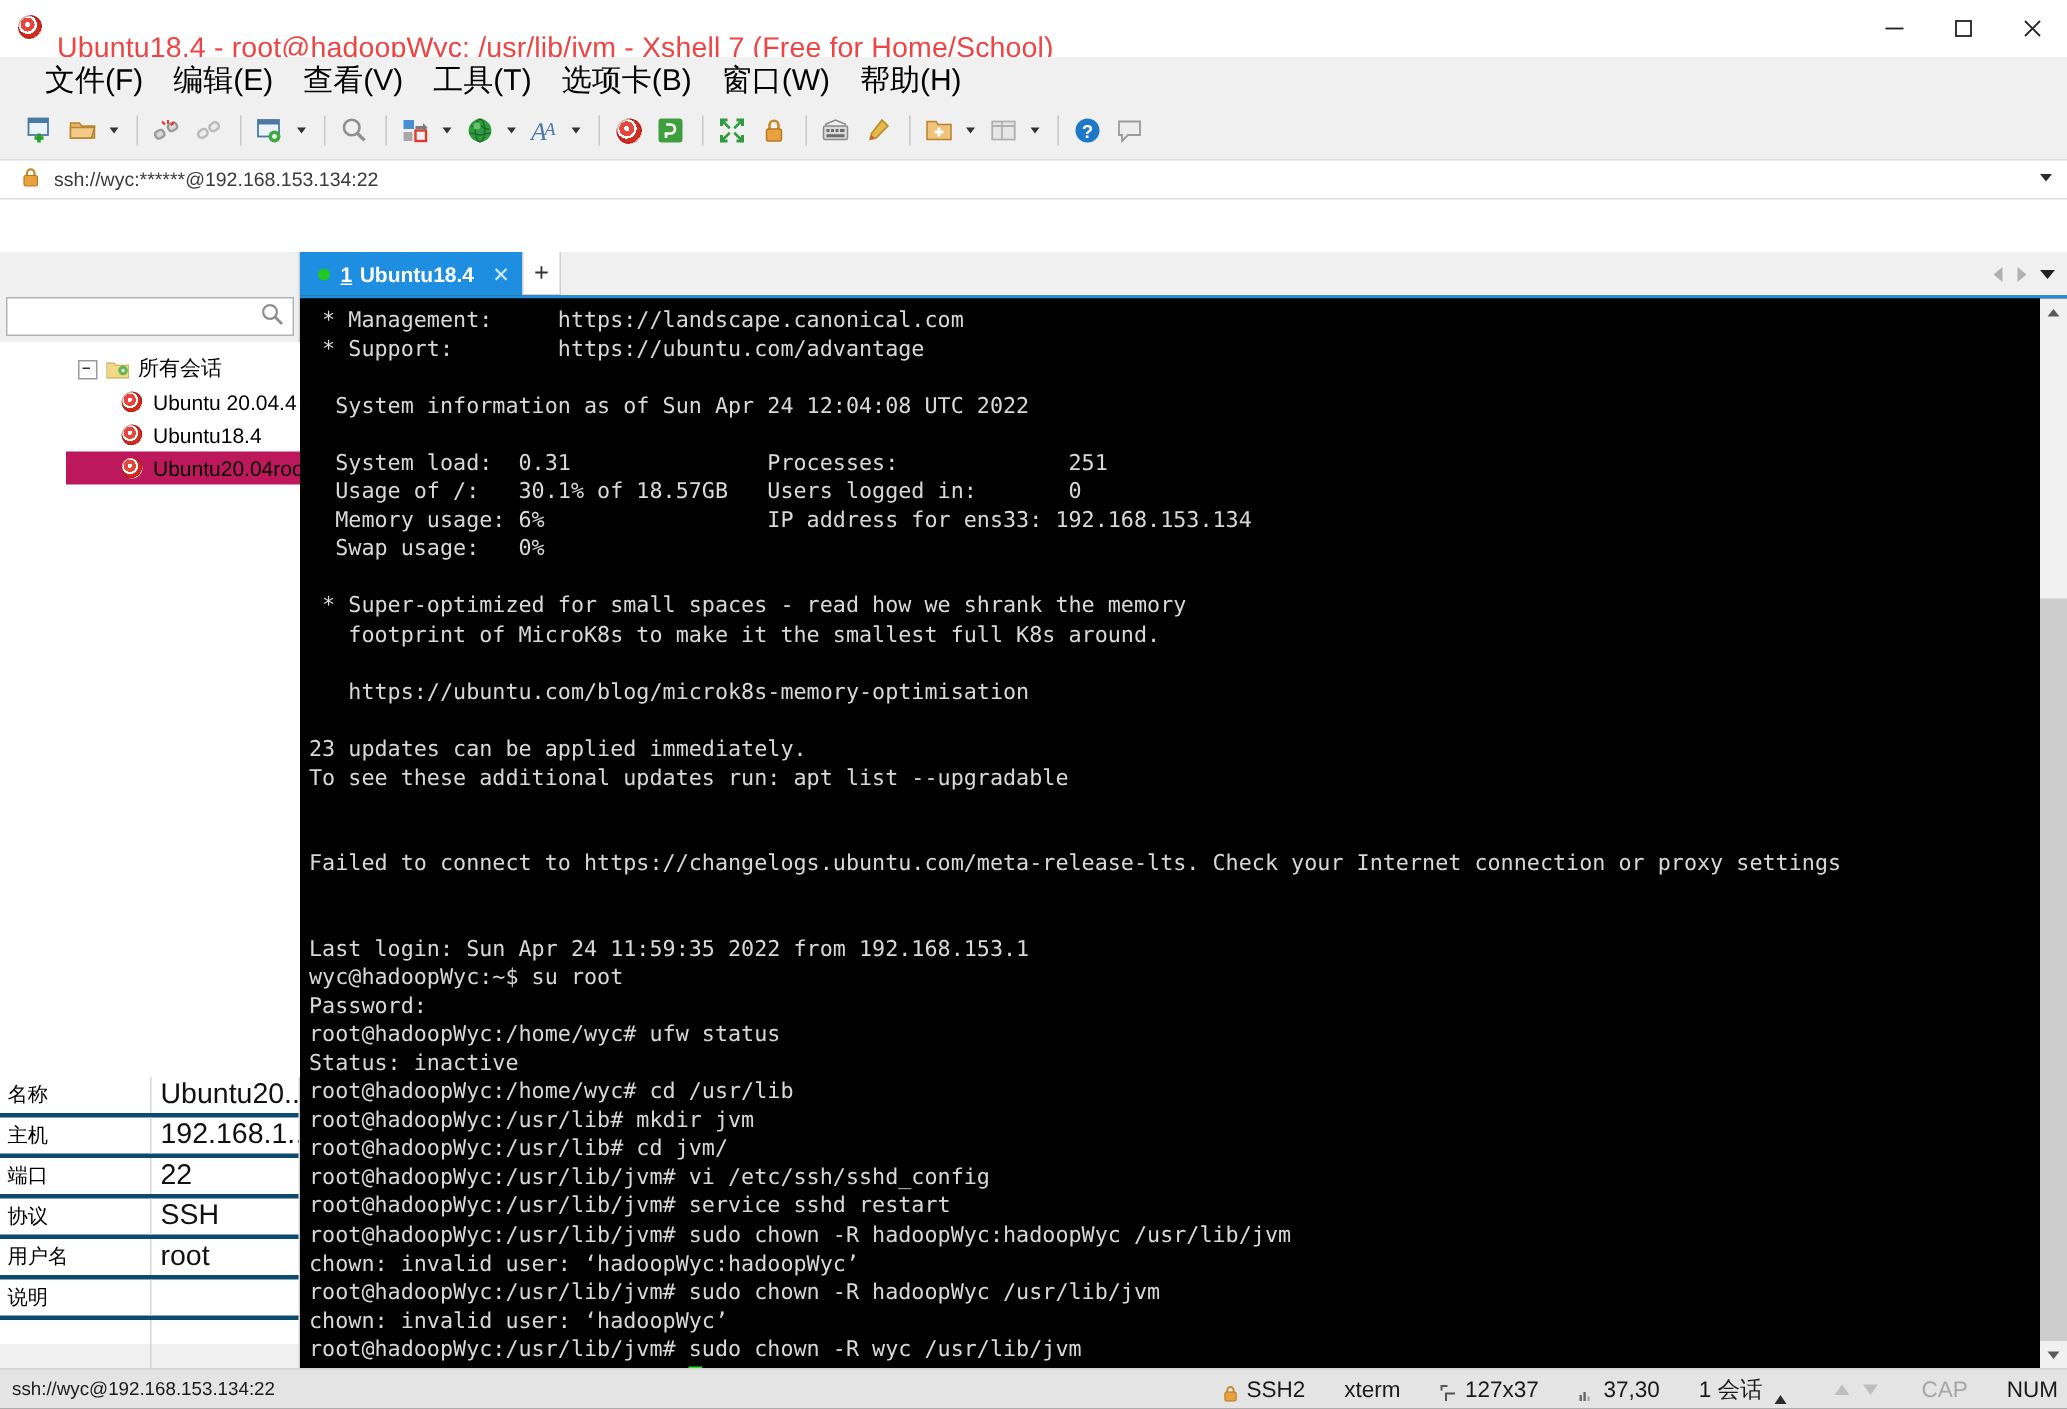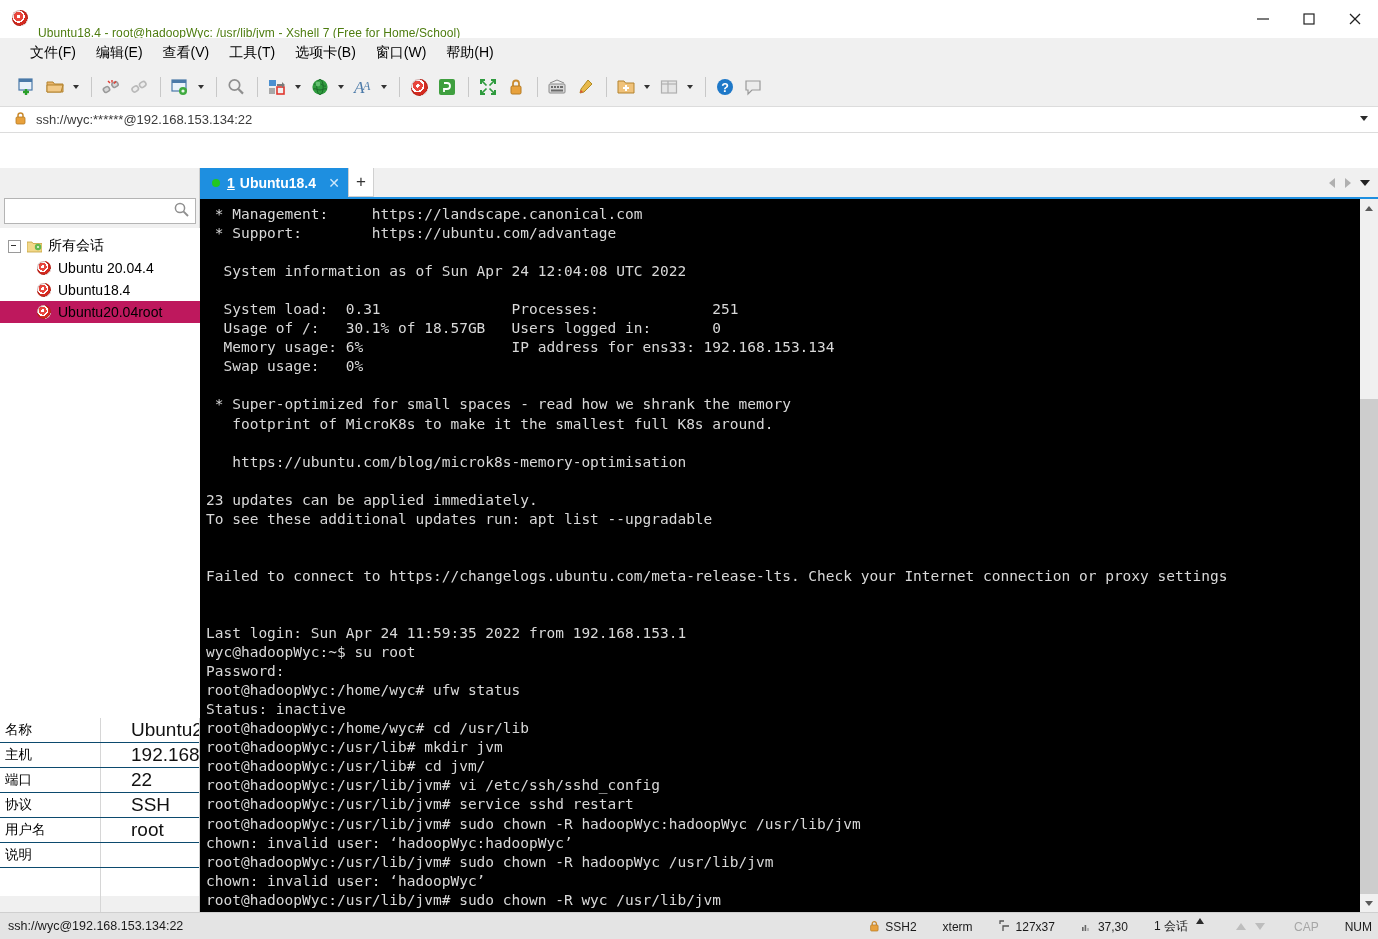--- a/index.html
+++ b/index.html
@@ -16,32 +16,32 @@
   .titlebar{
     position:absolute;left:0;top:0;width:1378px;height:38px;
     background:#ffffff;display:flex;align-items:center;
   }
   .tb-icon{width:18px;height:18px;margin-left:12px;margin-right:8px;flex:none;position:relative;}
   .spiral{
     width:16px;height:16px;border-radius:50%;
     background:radial-gradient(circle at 40% 40%, #ffffff 0 12%, #e8453c 12% 34%, #ffffff 34% 46%, #d42b20 46% 70%, #ffffff 70% 78%, #e8453c 78% 100%);
     box-shadow:inset 0 0 0 1px rgba(120,20,15,.35);
   }
-  .tb-title{font-size:12px;color:#4d7c0f;letter-spacing:.1px;white-space:nowrap;margin-top:27px;}
+  .tb-title{font-size:19px;color:#ef4444;letter-spacing:.1px;white-space:nowrap;margin-top:27px;}
   .wbtns{position:absolute;right:0;top:0;height:38px;display:flex;}
   .wbtn{width:46px;height:38px;display:flex;align-items:center;justify-content:center;}
   .wbtn svg{display:block;}
 
   
   .menubar{
     position:absolute;left:0;top:38px;width:1378px;height:30px;
     background:#f0f0f0;display:flex;align-items:center;padding-left:20px;
     box-sizing:border-box;
   }
-  .menuitem{font-size:14px;color:#000;padding:3px 10px;white-space:nowrap;}
+  .menuitem{font-size:20px;color:#000;padding:3px 10px;white-space:nowrap;}
 
   
   .toolbar{
     position:absolute;left:0;top:68px;width:1378px;height:38px;
     background:#f0f0f0;display:flex;align-items:center;padding-left:14px;box-sizing:border-box;
   }
   .tbtn{width:26px;height:26px;display:flex;align-items:center;justify-content:center;margin-right:2px;flex:none;}
   .caret{width:12px;height:26px;display:flex;align-items:center;justify-content:center;margin-right:3px;flex:none;}
   .caret:after{content:"";border-left:3.5px solid transparent;border-right:3.5px solid transparent;border-top:4px solid #333;}
   .tsep{width:1px;height:20px;background:#c8c8c8;margin:0 6px;flex:none;}
@@ -67,34 +67,34 @@
   
   .sidepanel{position:absolute;left:0;top:168px;width:200px;height:744px;background:#f0f0f0;border-right:1px solid #cfcfcf;box-sizing:border-box;}
   .sp-header{height:29px;display:flex;align-items:center;}
   .sp-title{font-size:14px;color:#000;margin-left:6px;flex:1;white-space:nowrap;}
   .sp-ico{width:22px;height:22px;display:flex;align-items:center;justify-content:center;font-size:13px;color:#222;}
   .sp-search{
     position:absolute;left:4px;top:30px;width:192px;height:26px;background:#fff;border:1px solid #b4b4b4;
     box-sizing:border-box;display:flex;align-items:center;justify-content:flex-end;
   }
   .sp-search .mag{margin-right:5px;}
-  .sp-tree{position:absolute;left:0;top:60px;width:240px;height:490px;background:#fff;overflow:hidden;padding-top:7px;box-sizing:border-box;}
+  .sp-tree{position:absolute;left:0;top:60px;width:240px;height:490px;background:#fff;overflow:hidden;padding-top:7px;box-sizing:border-box;padding-left:44px;}
   .tnode{display:flex;align-items:center;height:22px;font-size:14px;color:#000;white-space:nowrap;}
   .tnode.root{padding-left:8px;}
   .tnode.child{padding-left:36px;}
   .tnode.sel{background:#be185d;}
   .expander{width:11px;height:11px;border:1px solid #9a9a9a;background:#fff;margin-right:6px;position:relative;flex:none;}
   .expander:before{content:"";position:absolute;left:2px;top:4px;width:5px;height:1px;background:#333;}
   .folder{width:15px;height:13px;margin-right:6px;flex:none;position:relative;}
   .sico{width:16px;height:16px;margin-right:6px;flex:none;display:flex;align-items:center;justify-content:center;}
   .sico .spiral{width:14px;height:14px;}
 
   
   .propgrid{position:absolute;left:0;top:550px;width:199px;height:178px;background:#fff;box-sizing:border-box;}
-  .prow{display:flex;height:24px;border-bottom:1px solid #0c4a6e;gap:24px;}
+  .prow{display:flex;height:24px;border-bottom:3px solid #0c4a6e;}
   .pkey{width:101px;box-sizing:border-box;padding-left:5px;display:flex;align-items:center;font-size:13.5px;color:#000;border-right:1px solid #d6d6d6;}
   .pval{flex:1;box-sizing:border-box;padding-left:6px;display:flex;align-items:center;font-size:19px;color:#111;white-space:nowrap;overflow:hidden;}
   .prow.blank{height:52px;}
   .prow.blank .pkey{border-right:1px solid #d6d6d6;}
 
   
   .tabbar{position:absolute;left:200px;top:168px;width:1178px;height:29px;background:#f0f0f0;display:flex;align-items:flex-start;}
   .tab{
     height:29px;background:#1e8fe0;color:#fff;display:flex;align-items:center;
     padding:0 6px 0 12px;font-size:14px;font-weight:bold;box-sizing:border-box;white-space:nowrap;
@@ -123,21 +123,21 @@
   .vsb{position:absolute;right:0;top:0;width:18px;height:713px;background:#f0f0f0;}
   .vsb-up,.vsb-dn{width:18px;height:18px;display:flex;align-items:center;justify-content:center;}
   .vsb-up:after{content:"";border-left:4px solid transparent;border-right:4px solid transparent;border-bottom:5px solid #5a5a5a;}
   .vsb-dn:after{content:"";border-left:4px solid transparent;border-right:4px solid transparent;border-top:5px solid #5a5a5a;}
   .vsb-thumb{position:absolute;left:0;top:200px;width:18px;height:495px;background:#cdcdcd;}
 
   
   .statusbar{position:absolute;left:0;top:912px;width:1378px;height:27px;background:#e4e4e4;border-top:1px solid #cfcfcf;box-sizing:border-box;display:flex;align-items:center;}
   .sb-left{font-size:12.5px;color:#1a1a1a;margin-left:8px;}
   .sb-right{position:absolute;right:6px;top:0;height:27px;display:flex;align-items:center;}
-  .sb-cell{display:flex;align-items:flex-start;font-size:12px;color:#1a1a1a;margin-left:26px;white-space:nowrap;}
+  .sb-cell{display:flex;align-items:flex-end;font-size:15px;color:#1a1a1a;margin-left:26px;white-space:nowrap;}
   .sb-cell.dim{color:#a6a6a6;}
   .sb-ico{margin-right:5px;display:flex;align-items:center;}
   .sb-upar{width:0;height:0;border-left:4.5px solid transparent;border-right:4.5px solid transparent;border-bottom:6px solid #2b2b2b;margin-left:8px;}
   .arrbtn{width:15px;height:15px;display:flex;align-items:center;justify-content:center;margin-left:4px;}
   .arrbtn.up:after{content:"";border-left:5px solid transparent;border-right:5px solid transparent;border-bottom:7px solid #bdbdbd;}
   .arrbtn.dn:after{content:"";border-left:5px solid transparent;border-right:5px solid transparent;border-top:7px solid #bdbdbd;}
 </style>
 </head>
 <body>
 

